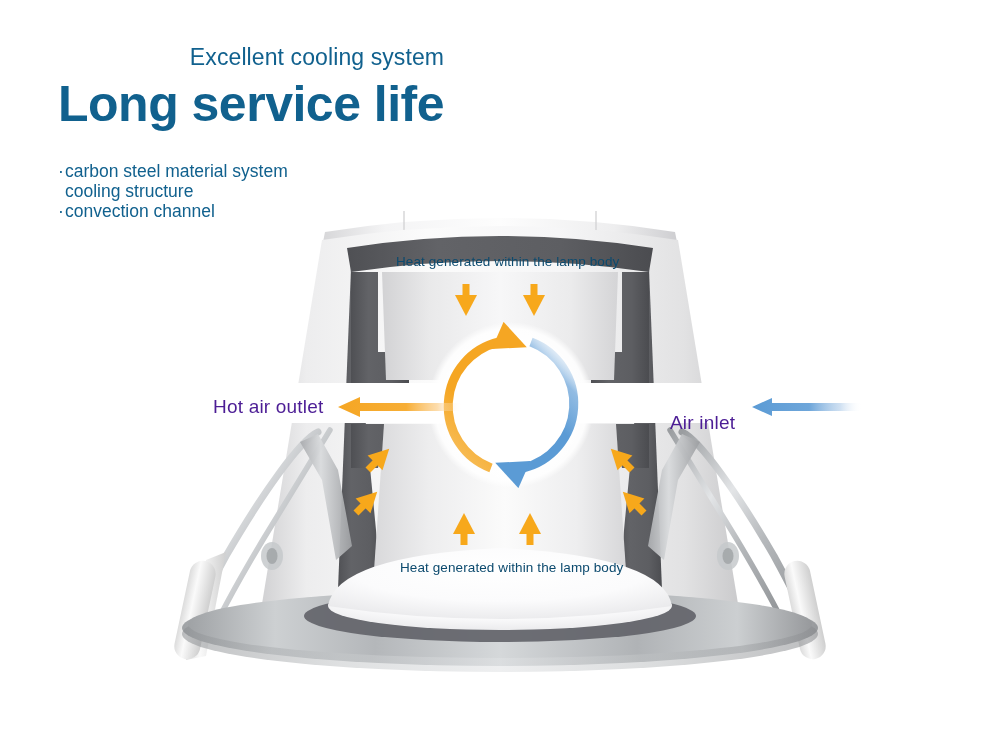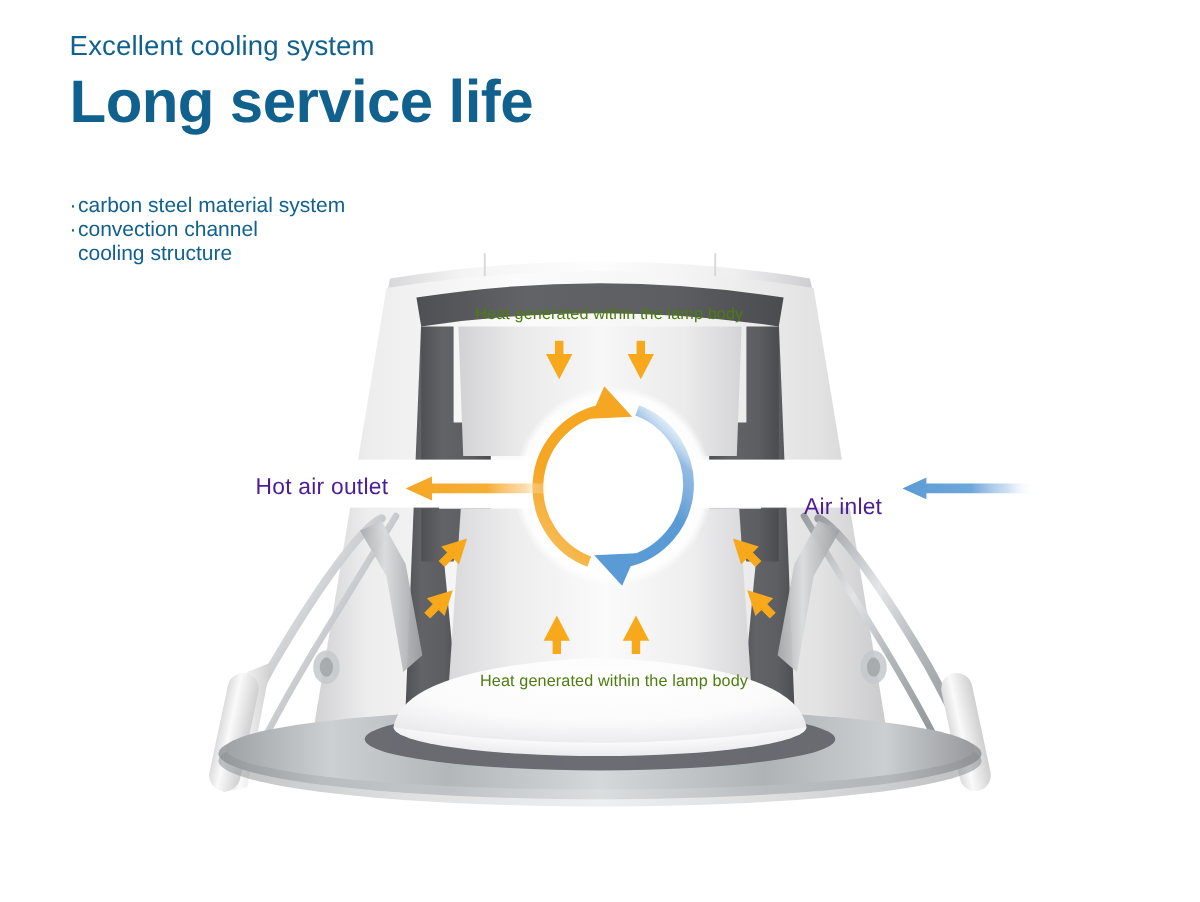--- a/index.html
+++ b/index.html
@@ -20,22 +20,23 @@
     width: 1000px;
     height: 752px;
     background: #ffffff;
     overflow: hidden;
   }
 
   
   .header-block {
     position: absolute;
     left: 58px;
-    top: 25px;
+    top: 44px;
     z-index: 60;
+    text-align: right;
   }
   .eyebrow {
     font-size: 23px;
     font-weight: 400;
     color: #11618e;
     letter-spacing: 0.1px;
     line-height: 1.15;
     white-space: nowrap;
   }
   .headline {
@@ -126,21 +127,21 @@
     left: 752px;
     top: 396px;
     width: 110px;
   }
 
   
   .heat-label {
     position: absolute;
     z-index: 28;
     font-size: 13.5px;
-    color: #4d7c0f;
+    color: #0c4a6e;
     white-space: nowrap;
     letter-spacing: 0.1px;
   }
   #heat-label-top {
     left: 396px;
     top: 254px;
   }
   #heat-label-bottom {
     left: 400px;
     top: 560px;
@@ -435,21 +436,21 @@
 
   <div class="header-block">
     <div class="eyebrow">Excellent cooling system</div>
     <div class="headline">Long service life</div>
   </div>
 
   <div class="feature-list">
     <div class="feature-line">
       <span class="bullet">·</span><span>carbon steel material system</span>
     </div>
+    <div class="feature-line no-bullet">
+      <span class="bullet">·</span><span>cooling structure</span>
+    </div>
     <div class="feature-line">
       <span class="bullet">·</span><span>convection channel</span>
     </div>
-    <div class="feature-line no-bullet">
-      <span class="bullet">·</span><span>cooling structure</span>
-    </div>
   </div>
 
 </div>
 
 </body></html>

